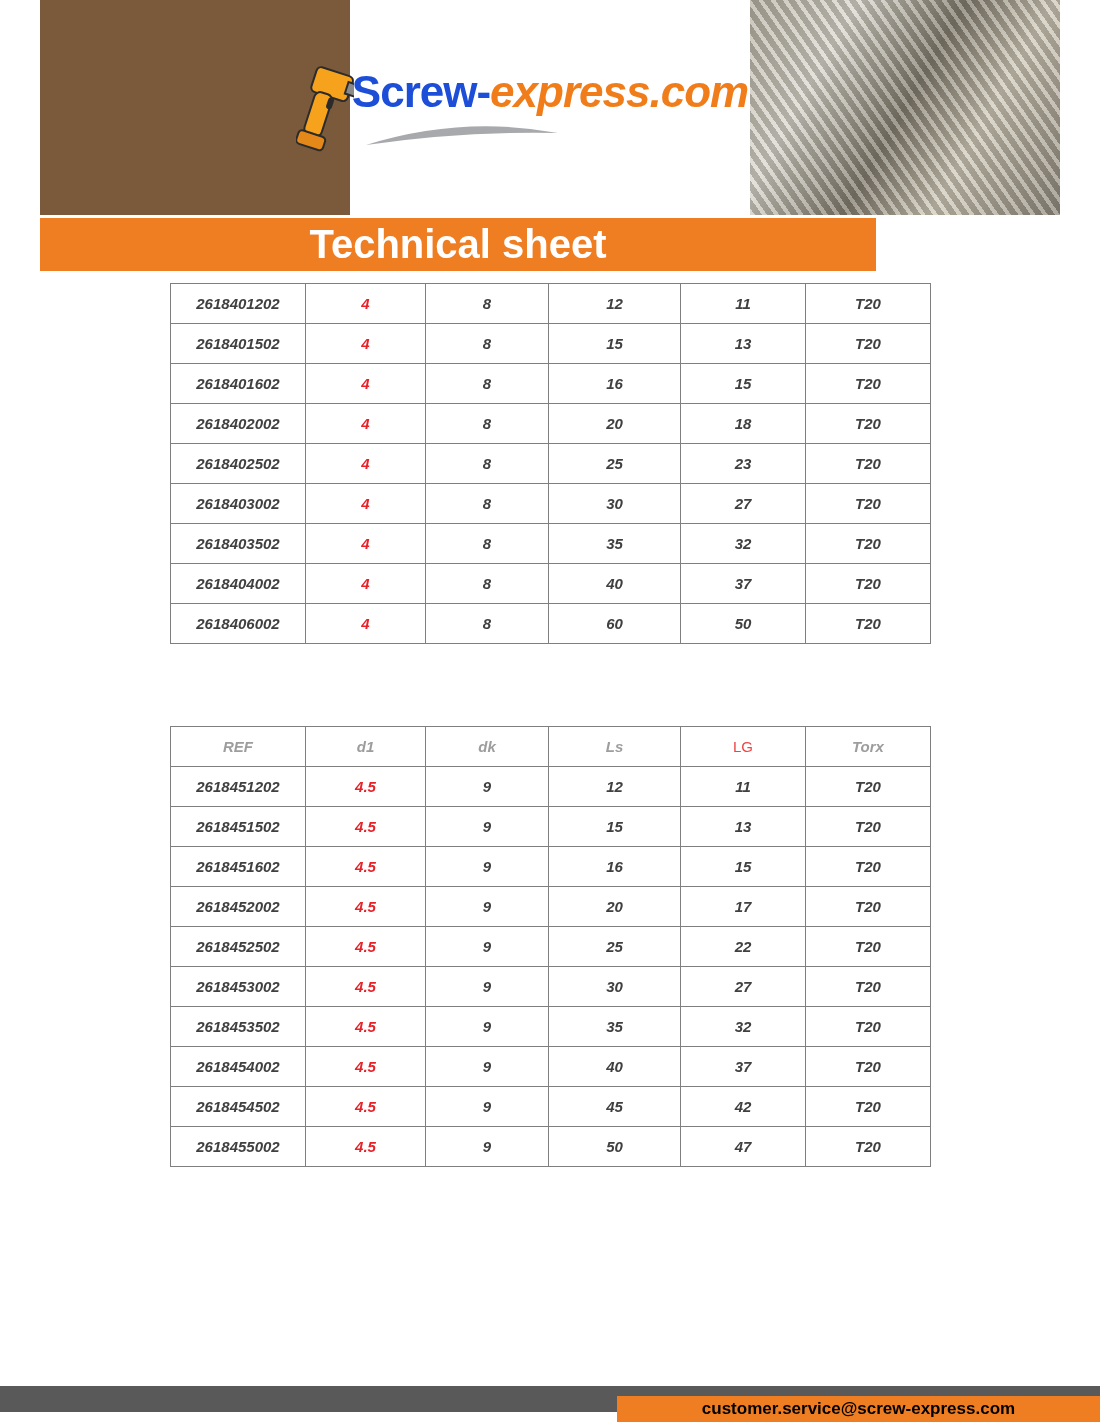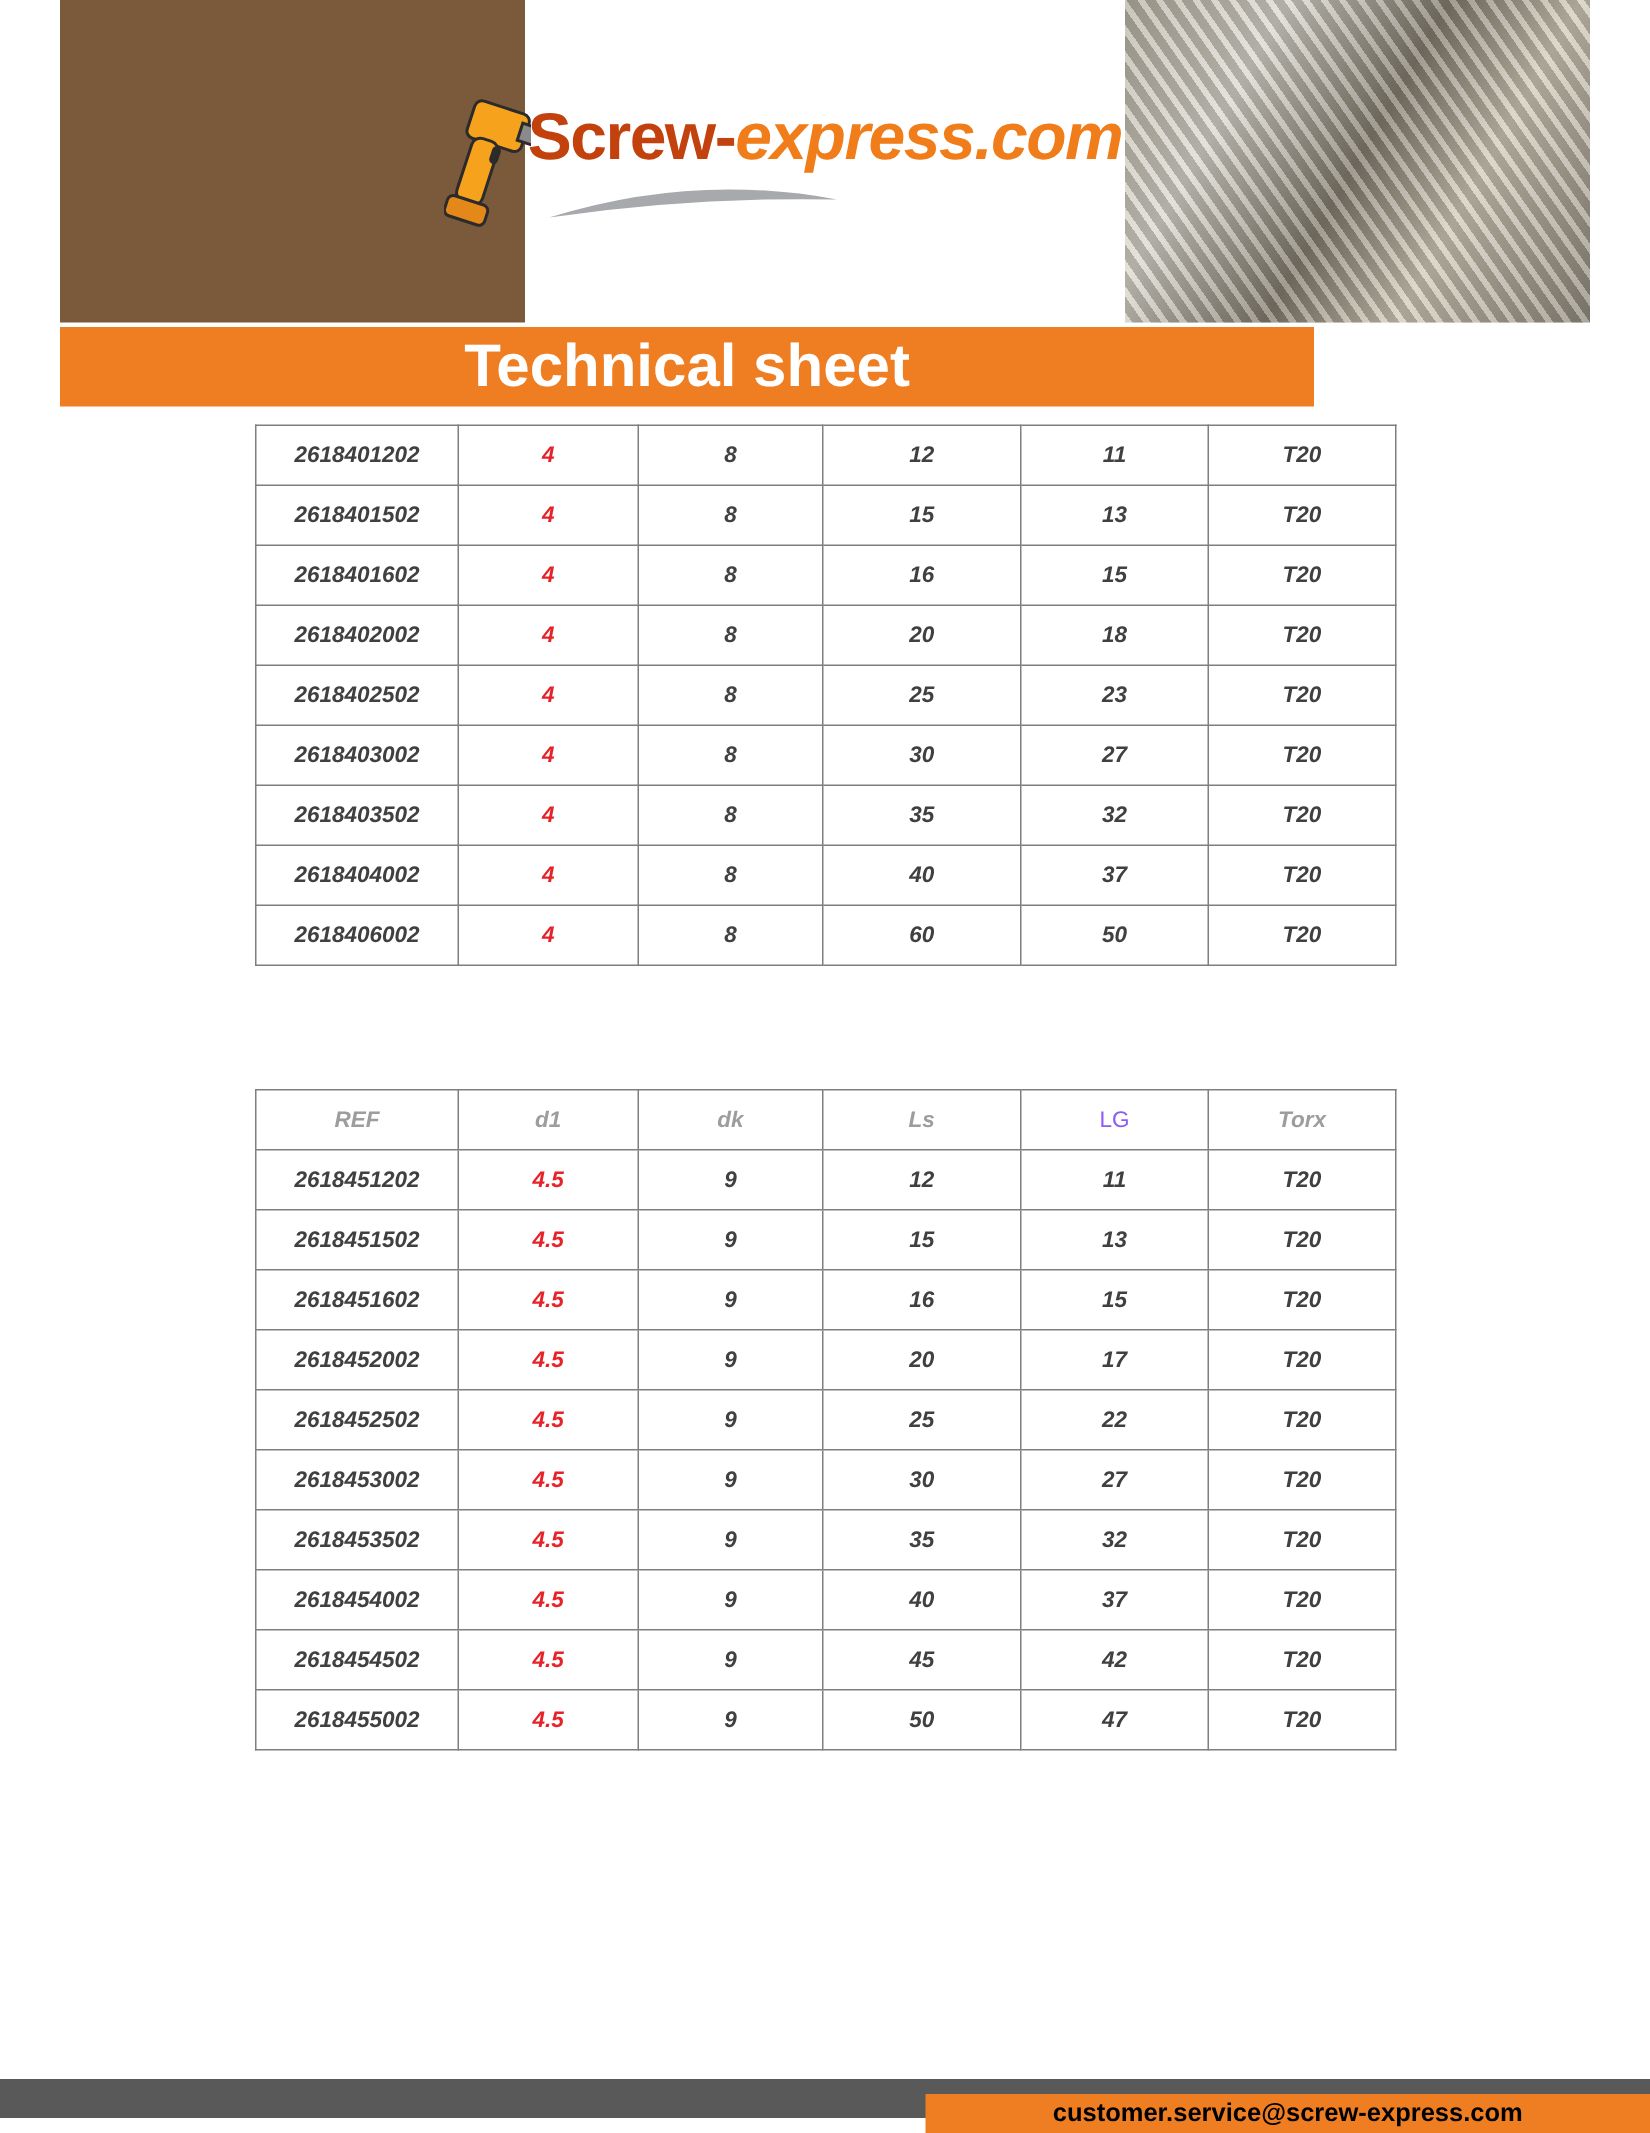--- a/index.html
+++ b/index.html
@@ -24,21 +24,21 @@
     left:750px;
     background:
       repeating-linear-gradient(55deg, rgba(255,255,255,.28) 0 4px, rgba(60,58,50,.25) 4px 10px),
       linear-gradient(120deg,#b6b0a2 0%, #d9d6cd 25%, #7c7668 50%, #cfc9b8 70%, #8b8578 100%);
   }
   .logo-area {
     position:absolute; left:350px; top:0; width:400px; height:215px;
     display:flex; flex-direction:column; align-items:center; justify-content:center;
   }
   .logo-line { white-space:nowrap; font-size:44px; letter-spacing:-1px; }
-  .logo-part1 { color:#c2410c; font-weight:bold; }
+  .logo-part1 { color:#1d4ed8; font-weight:bold; }
   .logo-part2 { color:#f07d1a; font-weight:600; font-style:italic; }
   .swoosh { margin-top:6px; align-self:flex-start; margin-left:12px; }
   .drill { position:absolute; left:296px; top:52px; }
 
   
   .banner {
     position:absolute; top:218px; left:40px; width:836px; height:53px;
     background:#ef7d22; display:flex; align-items:center; justify-content:center;
   }
   .banner span {
@@ -51,21 +51,21 @@
     border-collapse:collapse; table-layout:fixed;
   }
   #table1 { top:283px;border-radius:20px; }
   #table2 { top:726px; }
   table.spec td, table.spec th {
     border:1px solid #7f7f7f; height:39px; text-align:center; vertical-align:middle;
     font-size:15px; font-weight:bold; font-style:italic; color:#404040; padding:0;
   }
   table.spec td.red { color:#e52329; }
   table.spec th { color:#9d9d9d; }
-  table.spec th.plain { font-style:normal; font-weight:normal; color:#8b5cf6; }
+  table.spec th.plain { font-style:normal; font-weight:normal; color:#ef4444; }
 
   
   .footer-gray {
     position:absolute; left:0; top:1386px; width:1100px; height:26px; background:#595959;
   }
   .footer-orange {
     position:absolute; right:0; top:1396px; width:483px; height:26px; background:#ef7d22;
     display:flex; align-items:center; justify-content:center;
   }
   .footer-orange span { color:#000000; font-size:17px; font-weight:bold; }

